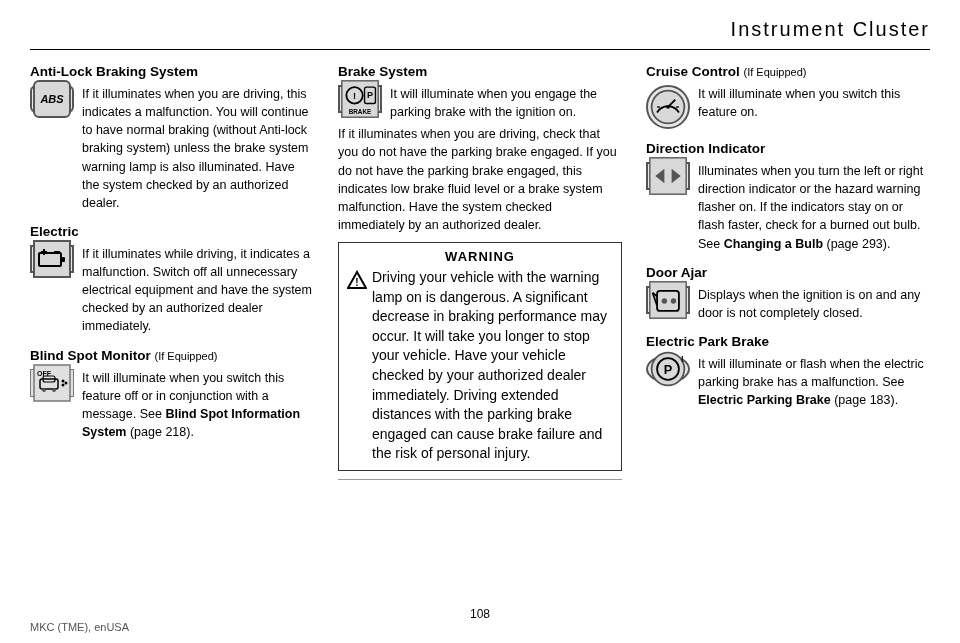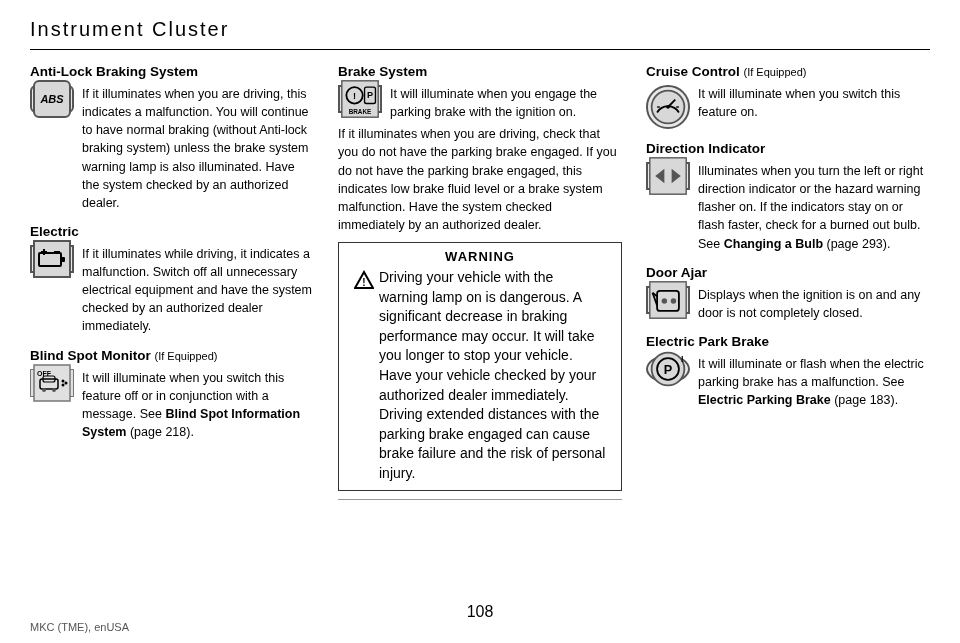--- a/index.html
+++ b/index.html
@@ -8,21 +8,21 @@
       height: 643px;
       background: #fff;
       font-family: Arial, sans-serif;
       font-size: 13px;
       color: #000;
       overflow: hidden;
       position: relative;
     }
 
     .page-title {
-      text-align: left;
+      text-align: right;
       font-size: 20px;
       font-weight: normal;
       letter-spacing: 2px;
       padding: 18px 0 8px 0;
       border-bottom: 1px solid #000;
       margin: 0 30px;
     }
 
     .content-area {
       display: flex;
@@ -126,21 +126,21 @@
       line-height: 1.45;
     }
 
     .bold-link {
       font-weight: bold;
     }
 
     .warning-box {
       border: 1.5px solid #333;
       margin: 8px 0;
-      padding: 6px 15px;
+      padding: 6px 8px;
       background: #fff;
     }
 
     .warning-title {
       font-weight: bold;
       text-align: center;
       font-size: 13px;
       margin-bottom: 4px;
       letter-spacing: 1px;
     }
@@ -159,21 +159,21 @@
       border: none;
       border-top: 1px solid #999;
       margin: 8px 0 4px 0;
     }
 
     .page-number {
       position: absolute;
       bottom: 22px;
       left: 50%;
       transform: translateX(-50%);
-      font-size: 16px;
+      font-size: 12px;
     }
 
     .footer-left {
       position: absolute;
       bottom: 10px;
       left: 30px;
       font-size: 11px;
       color: #555;
     }
 

